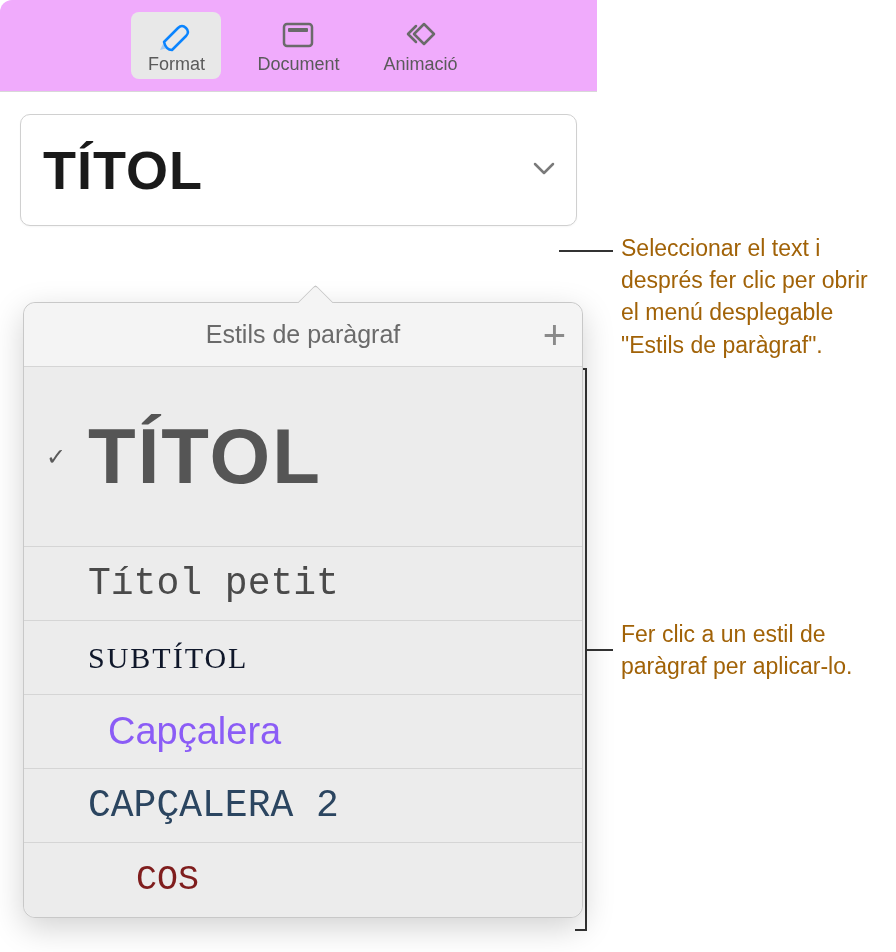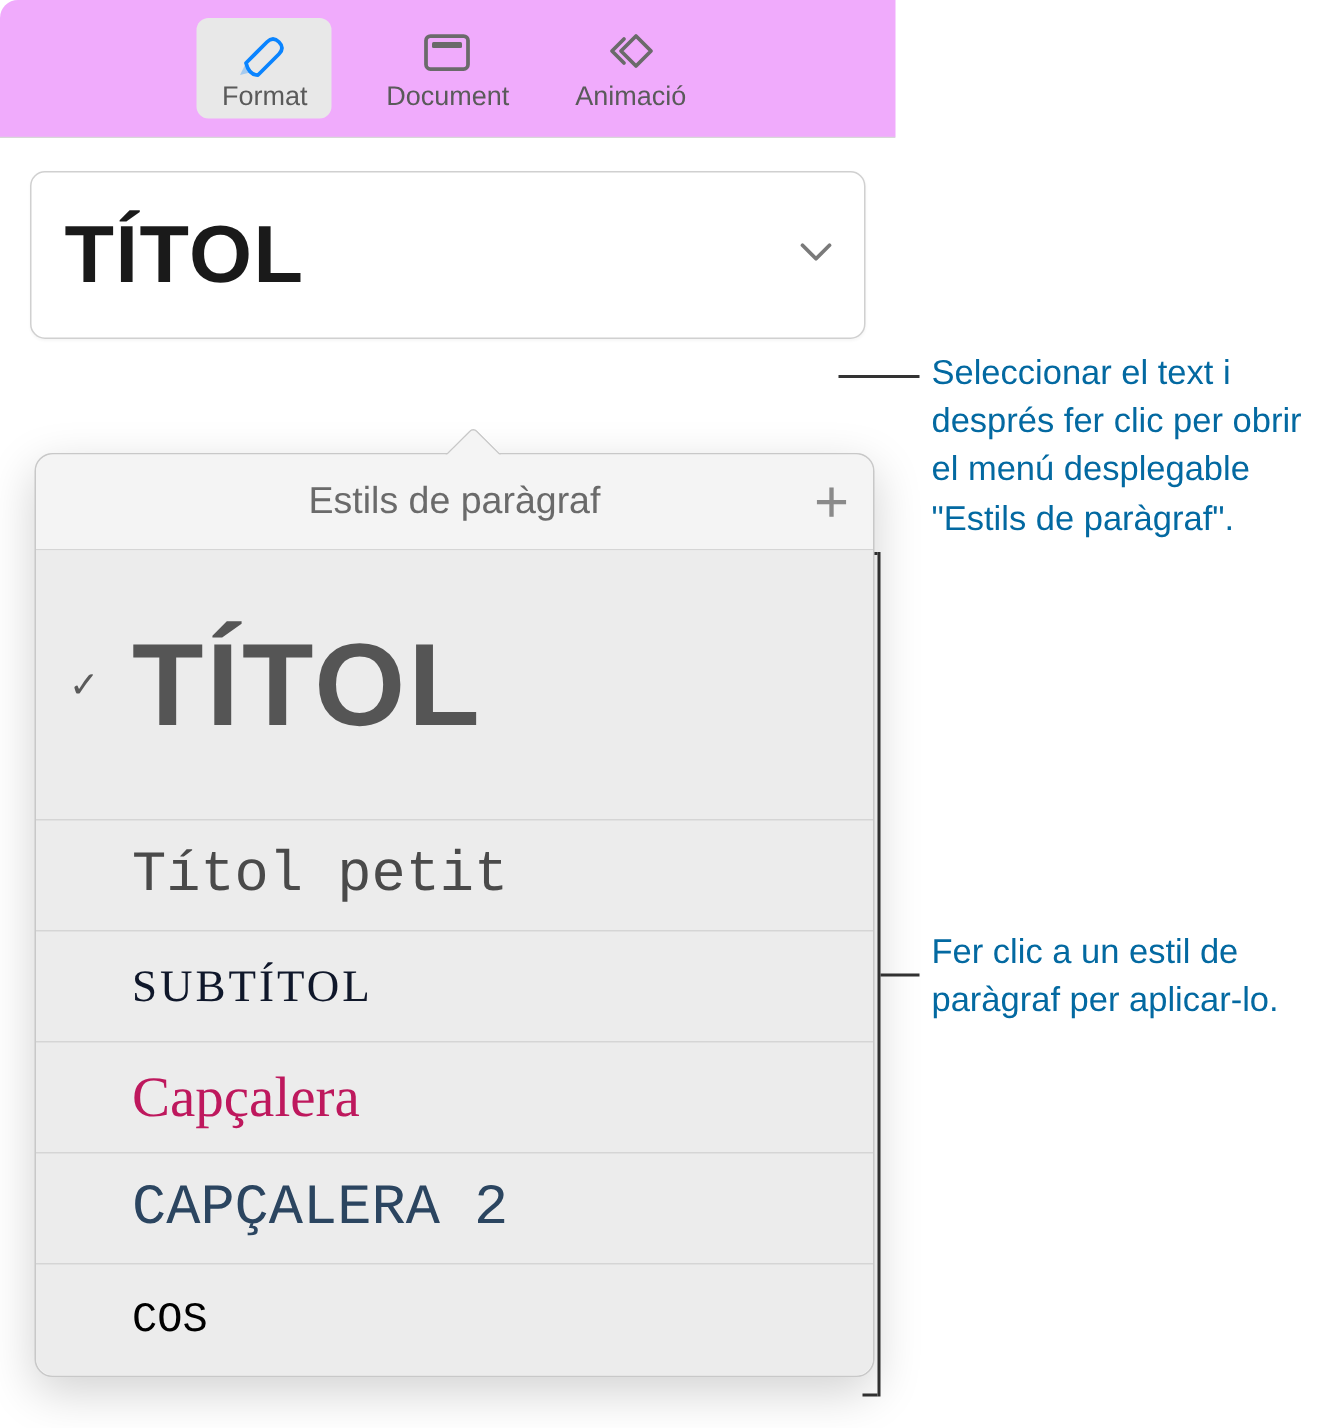--- a/index.html
+++ b/index.html
@@ -188,42 +188,44 @@
       color: #4a4a4a;
     }
     .style-subtitol {
       font-family: Georgia, "Times New Roman", serif;
       font-size: 30px;
       letter-spacing: 2px;
       color: #0f172a;
       font-variant: small-caps;
     }
     .style-capcalera {
-      font-family: Liberation Serif, serif;
+      font-family: Liberation Sans, sans-serif;
       font-size: 38px;
-      color: #be185d;
+      color: #8b5cf6;
+      margin-left: 20px;
     }
     .style-capcalera2 {
       font-family: "Courier New", Courier, monospace;
       font-size: 38px;
       color: #2b4560;
       text-transform: uppercase;
     }
     .style-cos {
       font-family: "Courier New", Courier, monospace;
-      font-size: 28px;
-      color: #000000;
+      font-size: 35px;
+      color: #7f1d1d;
       text-transform: uppercase;
+      margin-left: 48px;
     }
     .callouts {
       flex: 1;
       padding: 0 8px 0 0;
       font-size: 23px;
       line-height: 1.4;
-      color: #0369a1;
+      color: #a16207;
       position: relative;
     }
     .callout {
       position: absolute;
     }
     .callout-line {
       position: absolute;
       background: #333;
     }
     .bracket {

